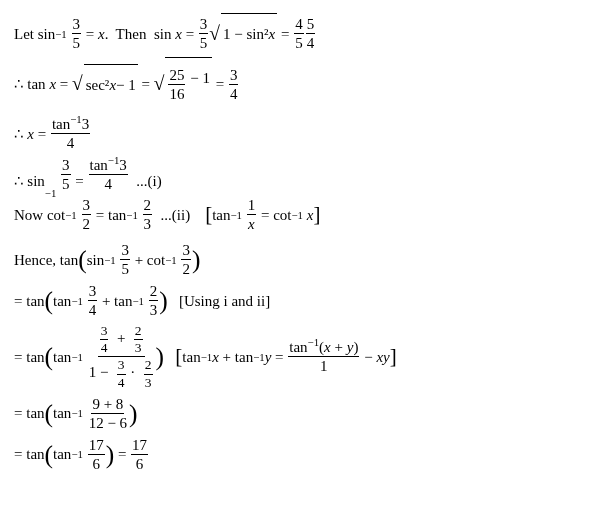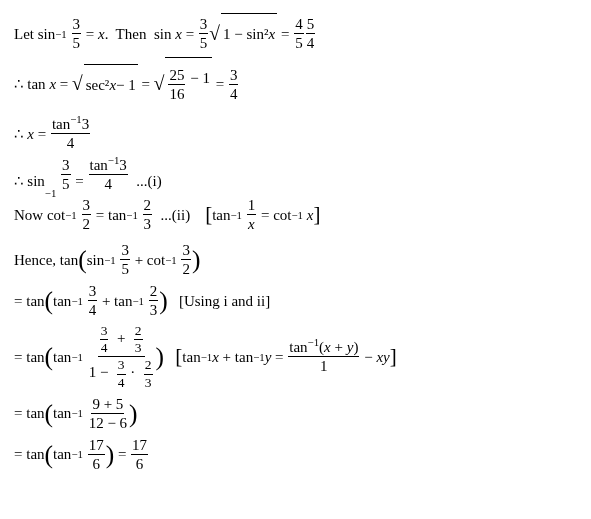--- a/index.html
+++ b/index.html
@@ -267,21 +267,21 @@
     <span class="sq-bracket">]</span>
   </div>
 
   <div class="line" style="margin-top:4px;">
     <span>= tan</span>
     <span class="big-paren">(</span>
     <span>tan</span>
     <sup>−1</sup>
     <span>&nbsp;</span>
     <span class="frac">
-      <span class="num">9 + 5</span>
+      <span class="num">9 + 8</span>
       <span class="den">12 − 6</span>
     </span>
     <span class="big-paren">)</span>
   </div>
 
   <div class="line" style="margin-top:4px;">
     <span>= tan</span>
     <span class="big-paren">(</span>
     <span>tan</span>
     <sup>−1</sup>

